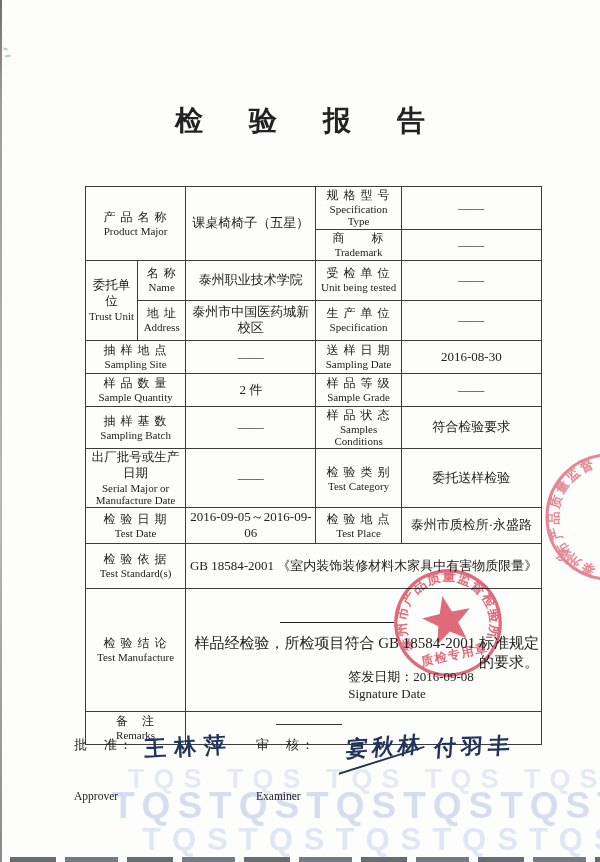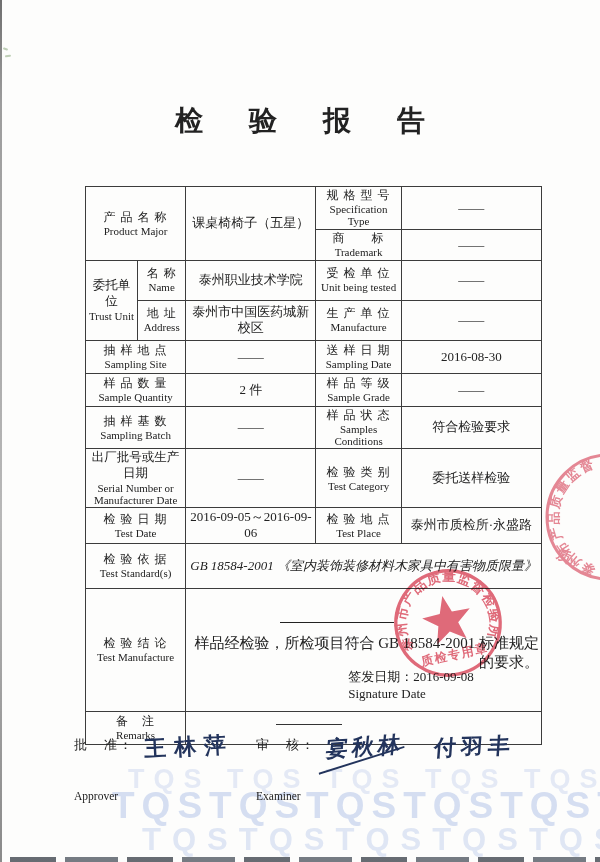--- a/index.html
+++ b/index.html
@@ -29,39 +29,39 @@
   .subtitle span{word-spacing:22px;}
   .docline{position:absolute;top:164px;left:85px;width:457px;display:flex;justify-content:space-between;align-items:flex-end;font-size:12.5px;}
   .pagenum .num{display:inline-block;min-width:24px;text-align:center;border-bottom:1px solid #333;margin:0 2px;}
 
   
   table.report{position:absolute;top:186px;left:85px;width:457px;border-collapse:collapse;table-layout:fixed;font-size:13px;}
   table.report td{border:1.4px solid #3c3c3c;padding:1px 2px;text-align:center;vertical-align:middle;line-height:1.25;overflow:hidden;}
   td .cn{font-size:12px;letter-spacing:1px;}
   td .en{font-size:11px;letter-spacing:0;line-height:1.12;text-align:center;}
   td.val{font-size:13px;}
-  td.val-left{text-align:left;padding-left:10px;font-size:13px;font-style:italic;}
+  td.val-left{text-align:left;padding-left:10px;font-size:13px;}
   .conclusion-cell{position:relative;vertical-align:top;}
   .conclusion-text{padding-top:7px;font-size:15px;text-align:right;}
   .conclusion-underline{position:absolute;left:94px;top:33px;width:114px;border-top:1.6px solid #222;}
   .sign-date{position:absolute;left:162px;bottom:8px;text-align:left;font-size:13px;line-height:1.35;}
   .remarks-cell{position:relative;}
   .mini-line{position:absolute;left:90px;top:12px;width:66px;border-top:1.5px solid #333;}
 
   
   .footer{position:absolute;top:736px;left:74px;width:475px;display:flex;}
   .sig-group{display:flex;align-items:flex-start;}
   .sig-label .cn{font-size:13px;letter-spacing:2px;}
   .sig-label .en{font-size:11.5px;margin-top:36px;}
   .signature{margin-left:10px;margin-top:-4px;font-size:22px;font-weight:600;color:#23345c;white-space:nowrap;}
   .sig-approver{transform:rotate(-3deg);letter-spacing:8px;}
   .sig-examiner{position:relative;transform:rotate(-4deg) skewX(-10deg);letter-spacing:4px;}
   .sig-flourish{position:absolute;left:-6px;top:27px;width:86px;border-top:2px solid #23345c;transform:rotate(-14deg);}
   .sig-tester{transform:rotate(-2deg) skewX(-6deg);letter-spacing:5px;}
-  .g1{width:182px;} .g2{width:168px;}
+  .g1{width:182px;} .g2{width:168px;justify-content:space-between;}
 
   
   .stamp{position:absolute;left:389px;top:564px;width:118px;height:118px;transform:rotate(-12deg);mix-blend-mode:multiply;opacity:.88;}
   .side-stamp{position:absolute;left:542px;top:445px;width:58px;height:150px;mix-blend-mode:multiply;opacity:.8;}
 </style>
 </head>
 <body>
 
 <div class="page">
 
@@ -121,21 +121,21 @@
       <td class="val">——</td>
     </tr>
     <tr style="height:40px">
       <td>
         <div class="cn">地 址</div>
             <div class="en">Address</div>
       </td>
       <td class="val">泰州市中国医药城新校区</td>
       <td>
         <div class="cn">生 产 单 位</div>
-            <div class="en">Manufacture</div>
+            <div class="en">Specification</div>
       </td>
       <td class="val">——</td>
     </tr>
     <tr style="height:33px">
       <td colspan="2">
         <div class="cn">抽 样 地 点</div>
             <div class="en">Sampling Site</div>
       </td>
       <td class="val">——</td>
       <td>
@@ -164,21 +164,21 @@
       <td class="val">——</td>
       <td>
         <div class="cn">样 品 状 态</div>
             <div class="en">Samples Conditions</div>
       </td>
       <td class="val">符合检验要求</td>
     </tr>
     <tr style="height:38px">
       <td colspan="2">
         <div class="cn" style="font-size:12.5px;letter-spacing:0">出厂批号或生产日期</div>
-            <div class="en">Serial Number or Manufacturer Date</div>
+            <div class="en">Serial Major or Manufacture Date</div>
       </td>
       <td class="val">——</td>
       <td>
         <div class="cn">检 验 类 别</div>
             <div class="en">Test Category</div>
       </td>
       <td class="val">委托送样检验</td>
     </tr>
     <tr style="height:35px">
       <td colspan="2">

